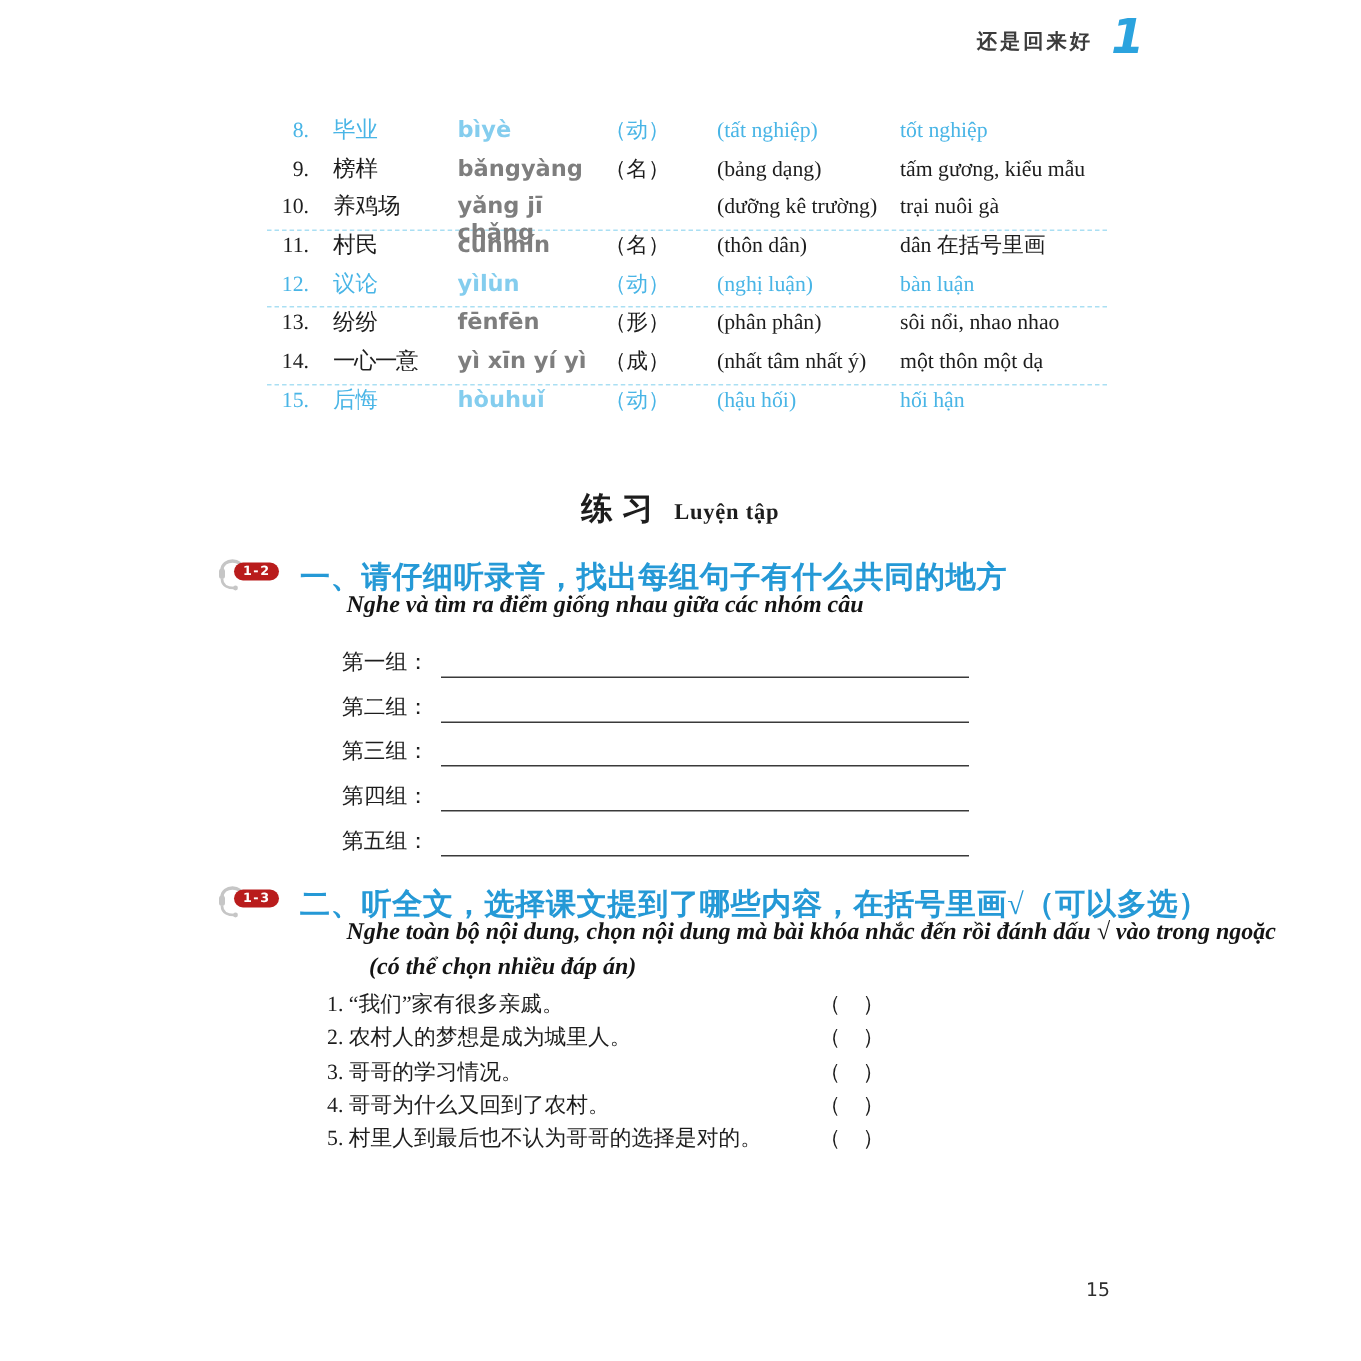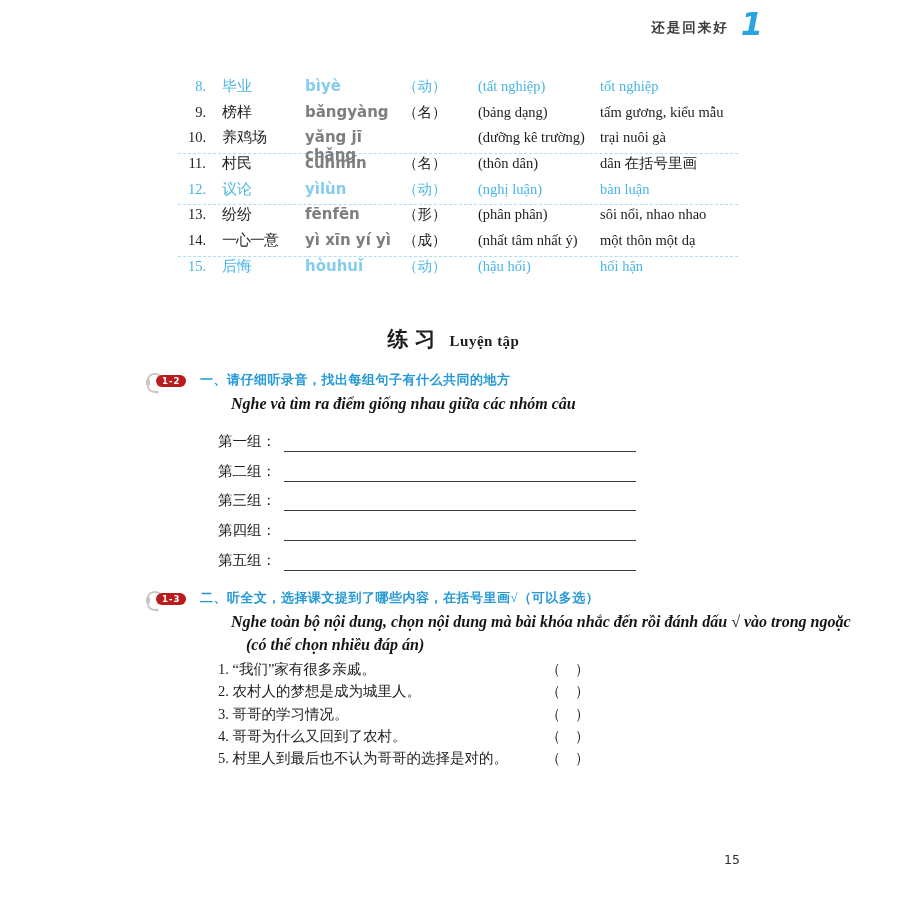--- a/index.html
+++ b/index.html
@@ -33,25 +33,25 @@
 
   
   .section-title { position:absolute; top:325px; left:0; width:100%; text-align:center; }
   .section-title .zh { font-size:21px; font-weight:bold; letter-spacing:6px; }
   .section-title .vi { font-size:15px; font-weight:bold; margin-left:8px; letter-spacing:0.5px; }
 
   
   .ex-icon { position:absolute; width:56px; height:30px; }
   .ex-icon svg { position:absolute; left:0; top:0; }
   .badge { position:absolute; left:13px; top:9px; background:#b91c1c; color:#ffffff; font-family:"DejaVu Sans","Liberation Sans",sans-serif; font-size:8.5px; font-weight:bold; padding:1px 6px; border-radius:6px; letter-spacing:1px; }
-  .ex-head { position:absolute; left:200px; color:#2599d6; font-weight:bold; font-size:13px; letter-spacing:0.5px; }
+  .ex-head { position:absolute; left:200px; color:#2599d6; font-weight:bold; font-size:20px; letter-spacing:0.5px; }
   .ex-sub { position:absolute; font-weight:bold; font-style:italic; font-size:16px; color:#141414;margin-left:28px; }
 
   
-  .groups { position:absolute; left:218px; top:422px; }
+  .groups { position:absolute; left:228px; top:422px; }
   .group-row { height:29.8px; display:flex; align-items:flex-end; }
   .group-label { font-size:14.5px; padding-bottom:1px; }
   .group-line { width:352px; border-bottom:1px solid #3a3a3a; margin-left:8px; height:18px; }
 
   
   .items { position:absolute; left:218px; top:660px; width:380px; }
   .item-row { height:22.3px; display:flex; font-size:14.5px; }
   .item-text { flex:1; }
   .item-bracket { width:52px; margin-left:4px; white-space:pre; text-align:left; }
 

